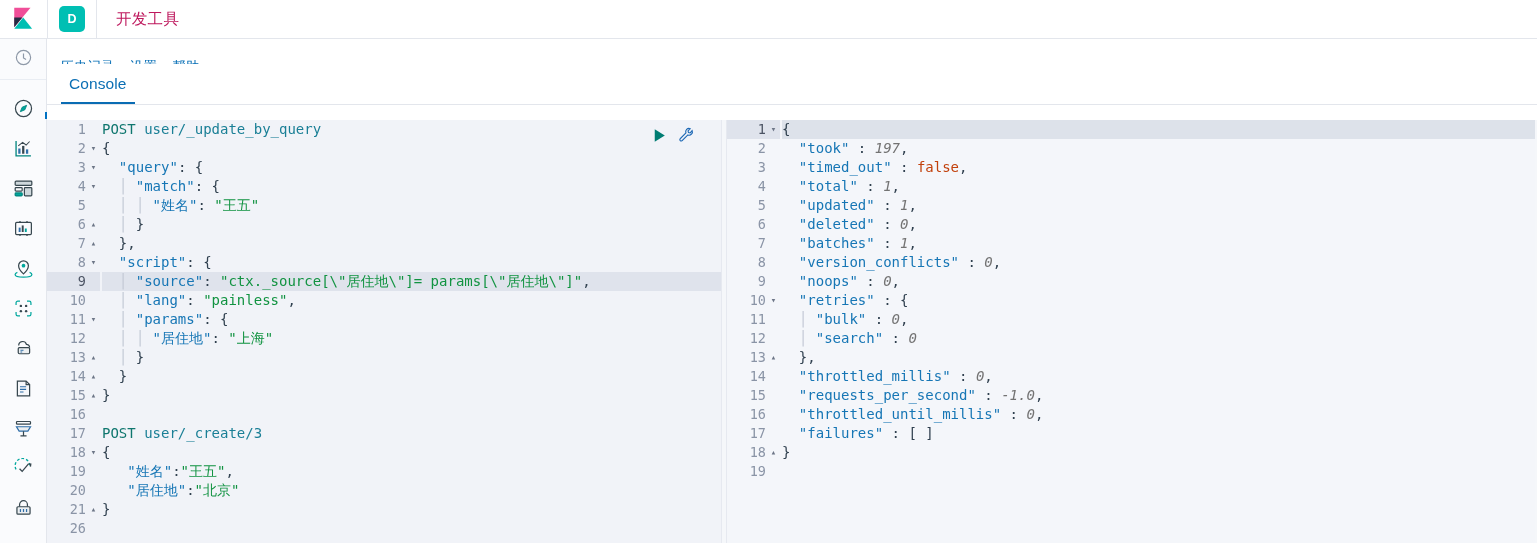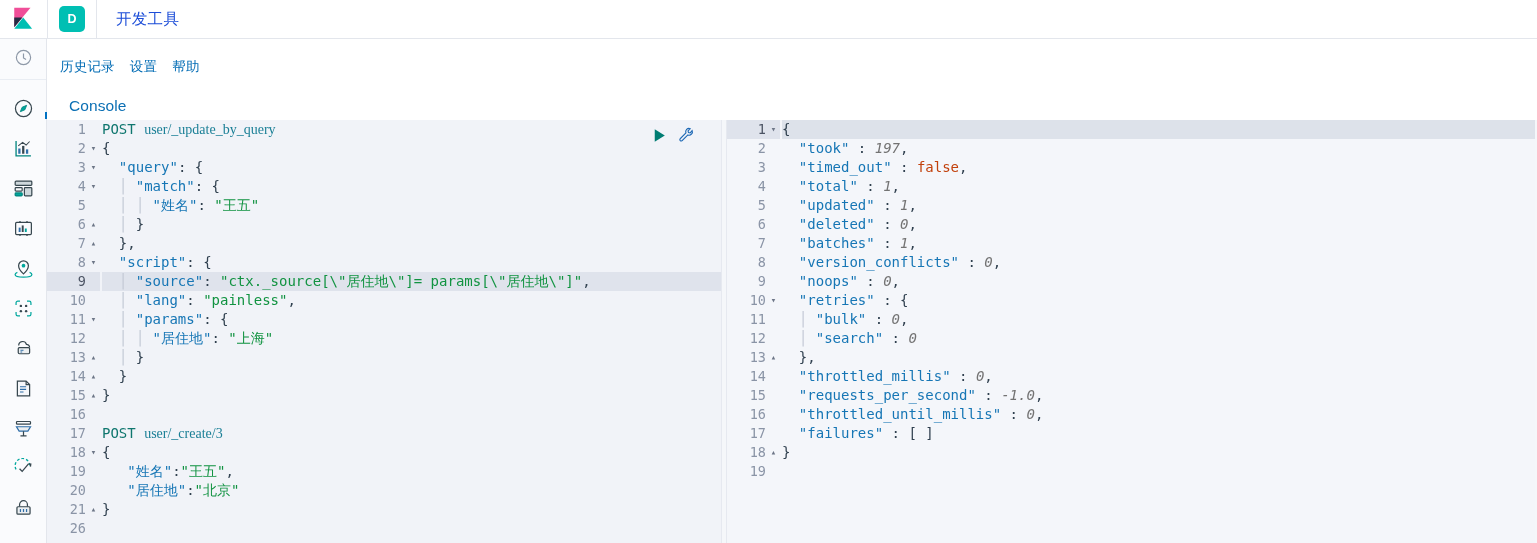--- a/index.html
+++ b/index.html
@@ -34,21 +34,21 @@
     background: #00bfb3; color: #ffffff;
     font-size: 12.5px; font-weight: bold;
     display: flex; align-items: center; justify-content: center;
     letter-spacing: .2px;
   }
   .badge-divider {
     width: 1px; height: 39px; background: #e3e6ec;
   }
   .app-title {
     margin-left: 19px;
-    font-size: 15.5px; color: #1d4ed8; letter-spacing: .3px;
+    font-size: 15.5px; color: #be185d; letter-spacing: .3px;
   }
 
   
   .rail {
     position: absolute; left: 0; top: 39px; width: 47px; height: 504px;
     background: #fafbfd;
     border-right: 1px solid #e3e6ec;
   }
   .rail-top {
     height: 41px; border-bottom: 1px solid #e9edf3;
@@ -74,21 +74,21 @@
     display: flex; align-items: center;
     padding-left: 12px;
   }
   .subnav a {
     font-size: 13.5px; color: #006bb4; text-decoration: none;
     margin-right: 13px; padding: 2px 1px; letter-spacing: .2px;
   }
 
   
   .tabbar {
-    position: absolute; left: 47px; top: 86px;
+    position: absolute; left: 47px; top: 64px;
     width: 1490px; height: 41px;
     background: #ffffff;
     border-bottom: 1px solid #e3e6ec;
     display: flex; align-items: flex-end;
     padding-left: 14px;
   }
   .tab {
     font-size: 15.5px; color: #006bb4;
     padding: 0 8px 9px 8px; margin-right: 26px;
     border-bottom: 2px solid transparent;
@@ -162,21 +162,21 @@
     background: #dfe3ec;
     width: 661px;
   }
   .pane-response .cline.active {
     background: #dde2ea;
     width: 1484px;
   }
 
   
   .t-method { color: #0f766e; }
-  .t-url    { color: #1a7f96; font-family: Liberation Serif, serif; }
+  .t-url    { color: #1a7f96; }
   .t-brace  { color: #30404f; }
   .t-key    { color: #1676b5; }
   .t-str    { color: #119341; }
   .t-punct  { color: #30404f; }
   .t-guide  { color: #c2c8d4; }
 
   
   .r-key  { color: #1676b5; }
   .r-num  { color: #737373; font-style: italic; }
   .r-bool { color: #c2410c; }

